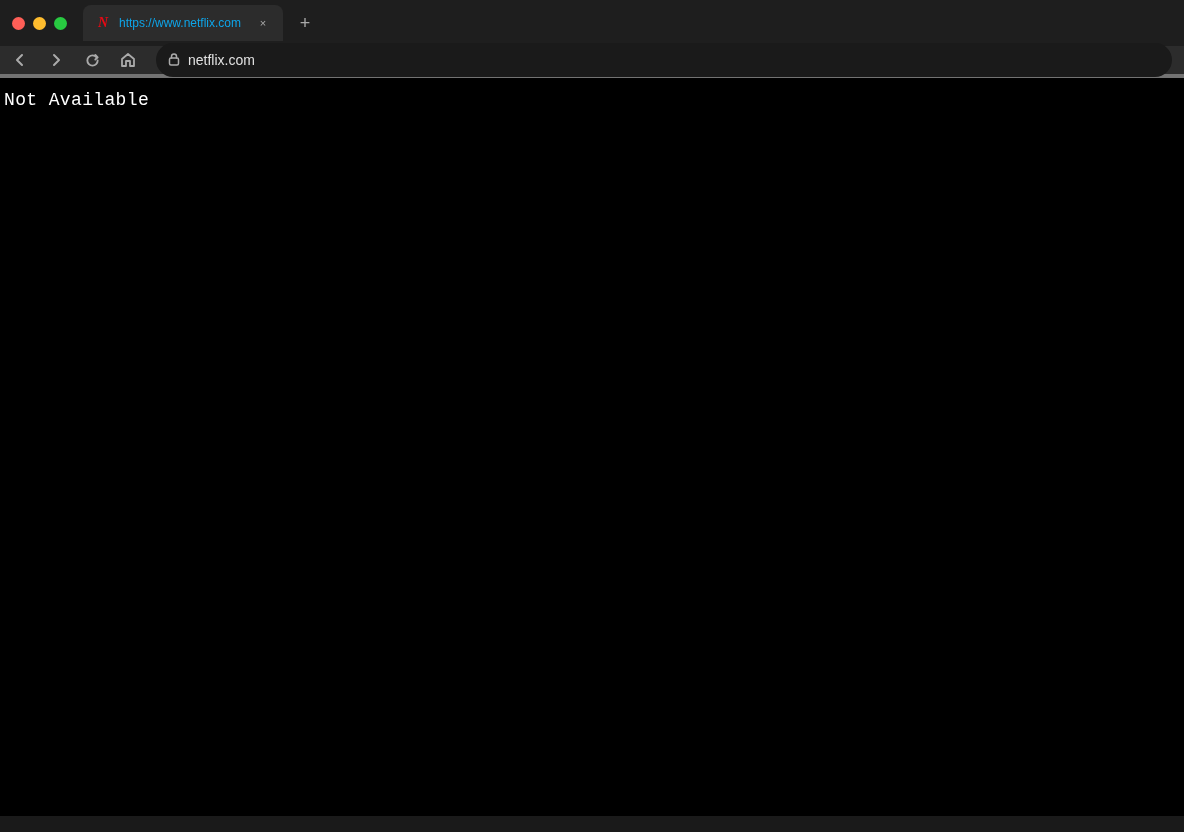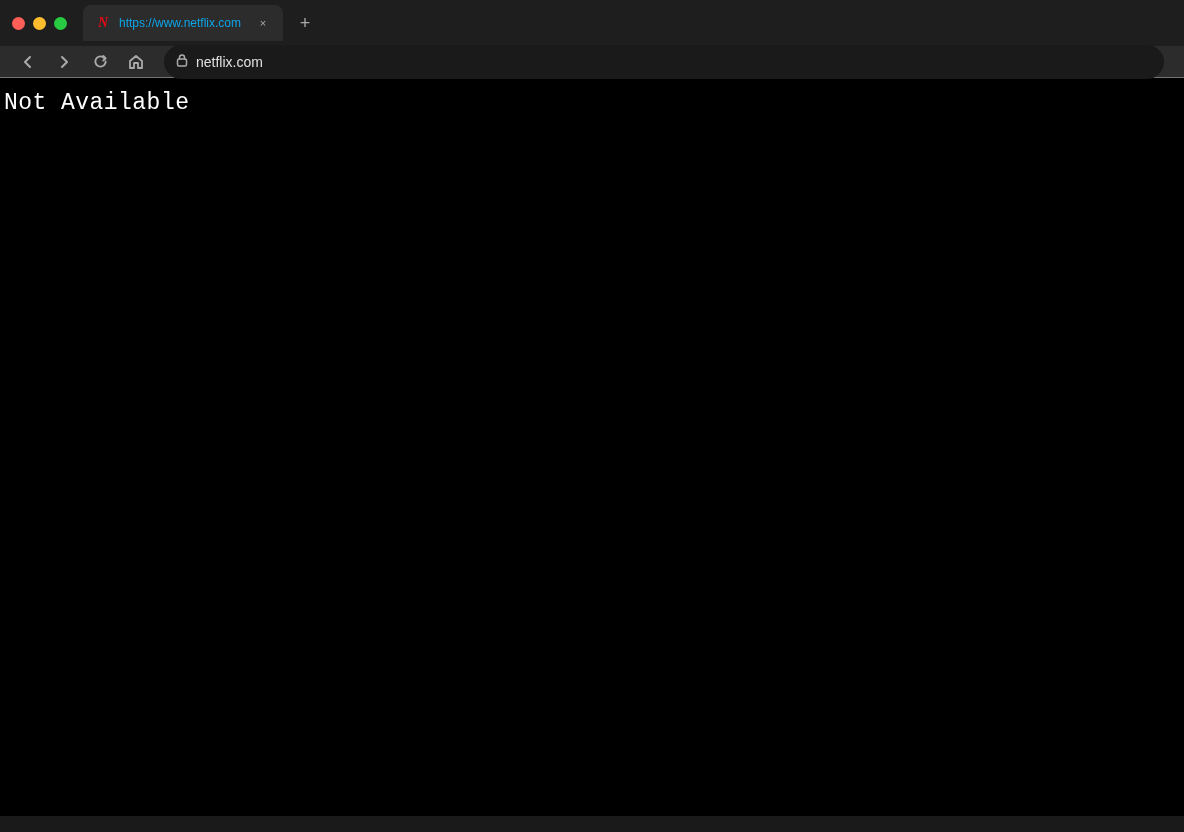--- a/index.html
+++ b/index.html
@@ -130,23 +130,23 @@
       cursor: pointer;
       margin-left: 4px;
     }
 
     
     .nav-bar {
       display: flex;
       align-items: center;
       background: #2c2c2c;
       height: 32px;
-      padding: 0 12px;
+      padding: 0 4px;
       gap: 4px;
-      border-bottom: 1px solid #737373;
+      border-bottom: 4px solid #737373;
     }
 
     .nav-btn {
       width: 32px;
       height: 32px;
       border-radius: 50%;
       border: none;
       background: transparent;
       color: #aaa;
       font-size: 16px;
@@ -184,21 +184,21 @@
     .page-content {
       background: #000000;
       width: 100%;
       height: calc(832px - 94px);
       padding: 12px 4px;
     }
 
     .not-available-text {
       color: #ffffff;
       font-family: 'Courier New', Courier, monospace;
-      font-size: 23px;
+      font-size: 18px;
       font-weight: normal;
       letter-spacing: 0.02em;
     }
 
     
     .arrow-svg {
       width: 16px;
       height: 16px;
       fill: none;
       stroke: currentColor;

